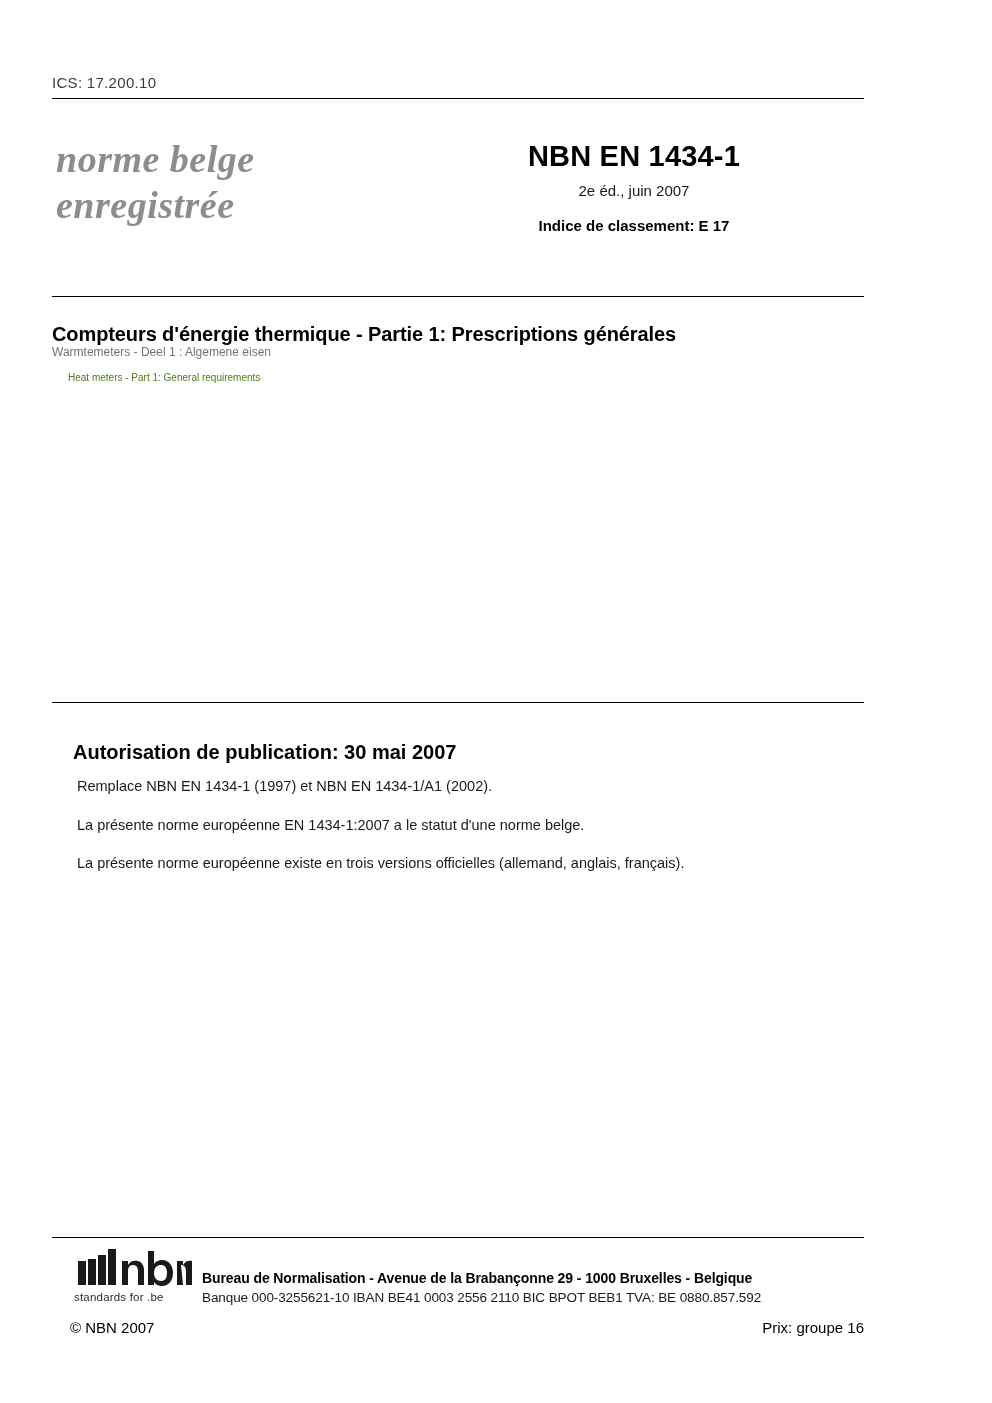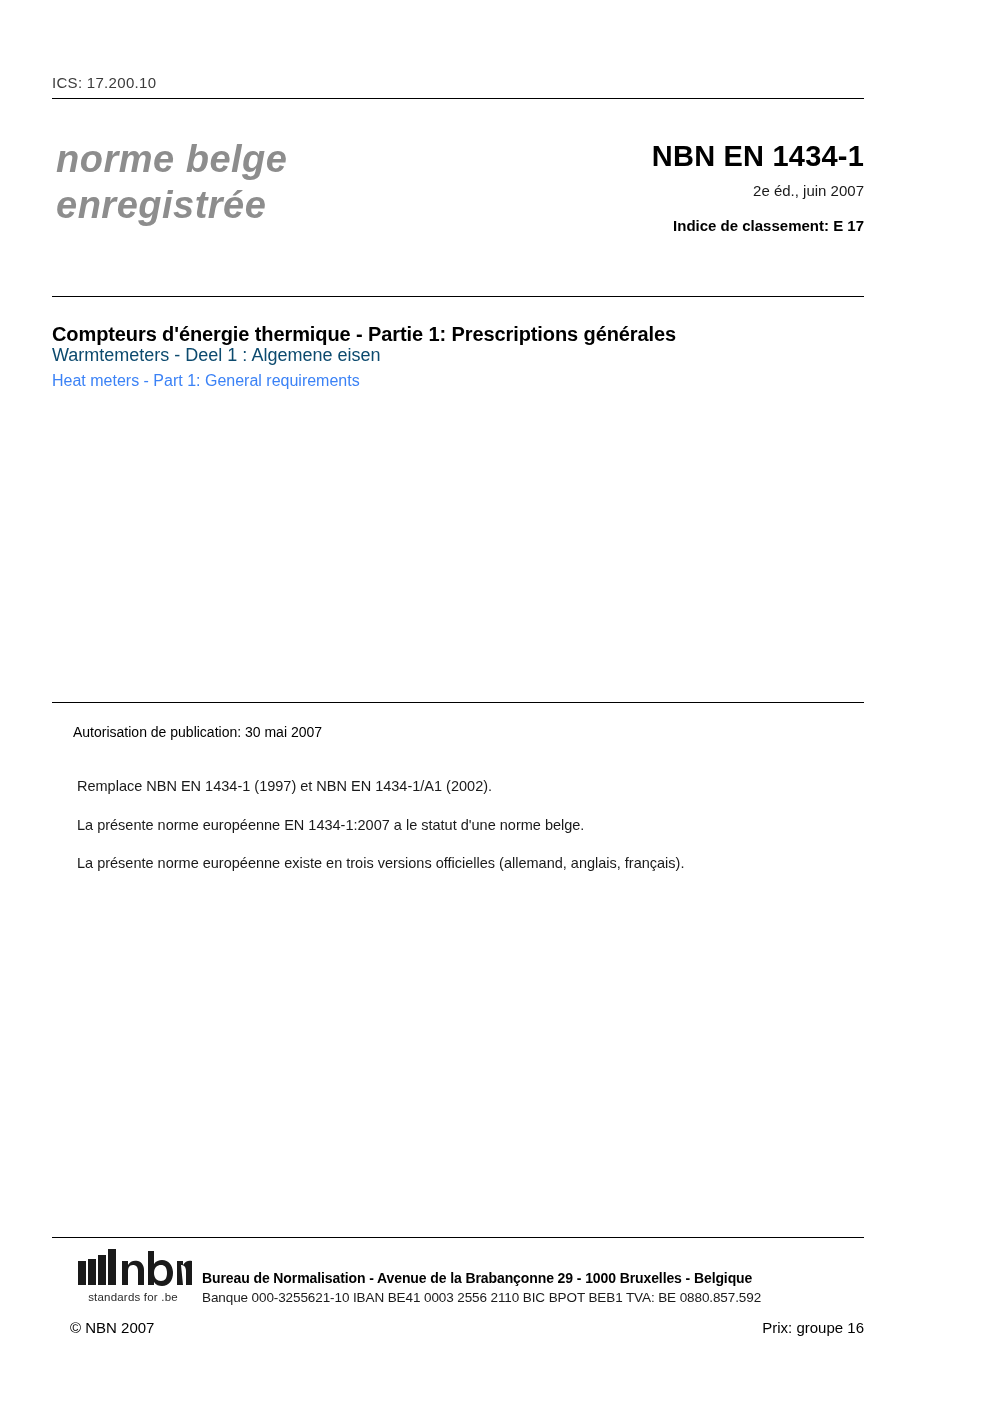--- a/index.html
+++ b/index.html
@@ -45,33 +45,33 @@
   .rule-top { top: 98px; }
   .rule-mid { top: 296px; }
   .rule-lower { top: 702px; }
   .rule-footer { top: 1237px; }
 
   
   .norme {
     position: absolute;
     top: 136px;
     left: 4px;
-    font-family: Liberation Sans, sans-serif;
+    font-family: Liberation Serif, serif;
     font-style: italic;
     font-weight: bold;
     font-size: 38px;
     line-height: 1.22;
     color: #8d8d8d;
     letter-spacing: 0.5px;
   }
   .std-ref {
     position: absolute;
     top: 140px;
     right: 0;
-    text-align: right;
+    text-align: center;
     width: 460px;
   }
   .std-ref .num {
     font-size: 29px;
     font-weight: bold;
     letter-spacing: 0.2px;
   }
   .std-ref .edition {
     font-size: 15px;
     margin-top: 9px;
@@ -90,57 +90,56 @@
     left: 0;
     font-size: 20px;
     font-weight: bold;
     letter-spacing: -0.1px;
     margin-top: 13px;
   }
   .subject-nl {
     position: absolute;
     top: 345px;
     left: 0;
-    font-size: 18px;
-    color: #0c4a6e;
+    font-size: 12px;
+    color: #737373;
   }
   .subject-en {
     position: absolute;
     top: 372px;
-    left: 0;
-    font-size: 16px;
-    color: #3b82f6;
+    left: 16px;
+    font-size: 10px;
+    color: #4d7c0f;
   }
 
   
   .auth {
     position: absolute;
-    top: 724px;
+    top: 741px;
     left: 21px;
-    font-size: 14px;
-    font-weight: normal;
+    font-size: 20px;
+    font-weight: bold;
   }
   .note {
     position: absolute;
     left: 25px;
     font-size: 14.5px;
     color: #1a1a1a;
   }
   .note-1 { top: 778px; }
   .note-2 { top: 817px; }
   .note-3 { top: 855px; }
 
   
   .logo {
     position: absolute;
     top: 1245px;
     left: 22px;
     width: 118px;
     height: 62px;
-    text-align: center;
   }
   .logo svg { display: block; }
   .logo .tag {
     font-size: 11.5px;
     color: #2b2b2b;
     margin-top: 2px;
     letter-spacing: 0.2px;
   }
   .footer-lines {
     position: absolute;

